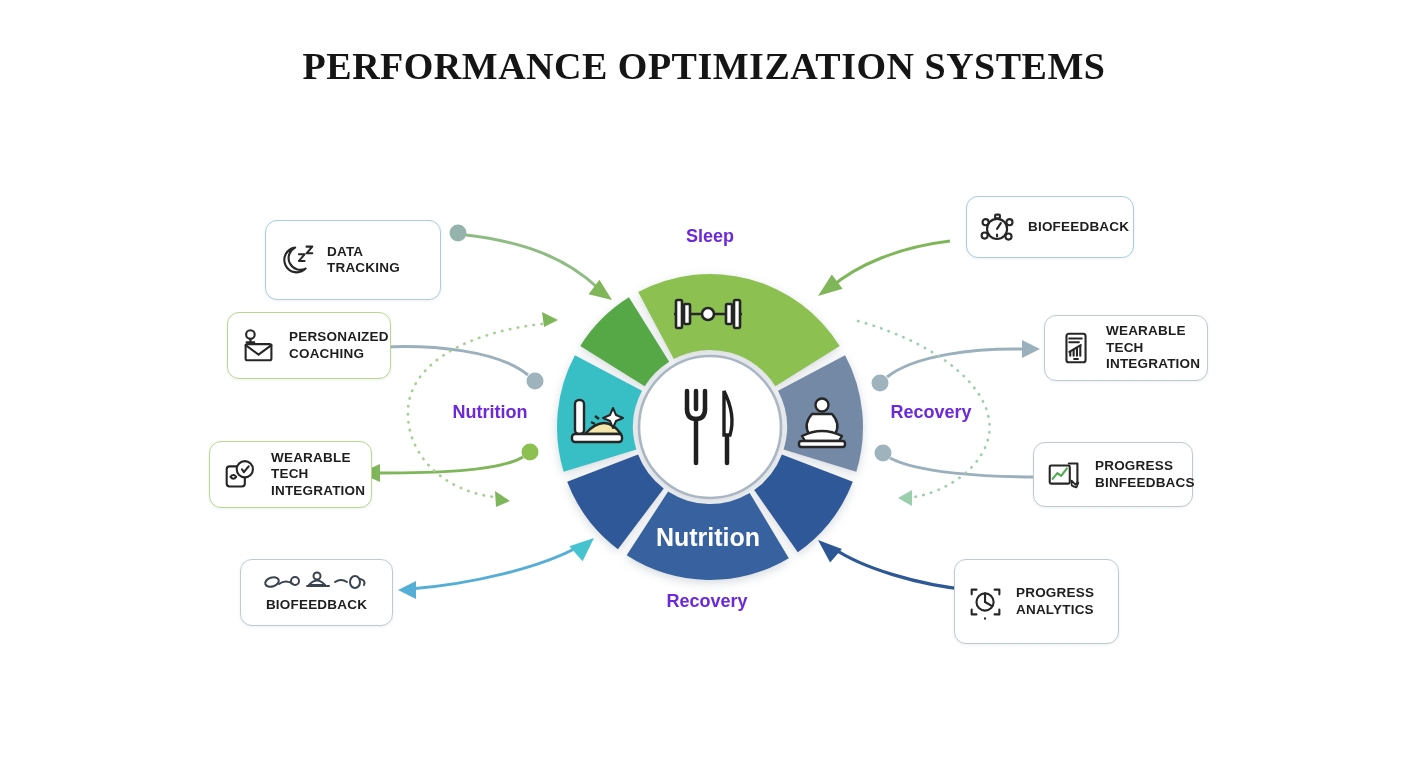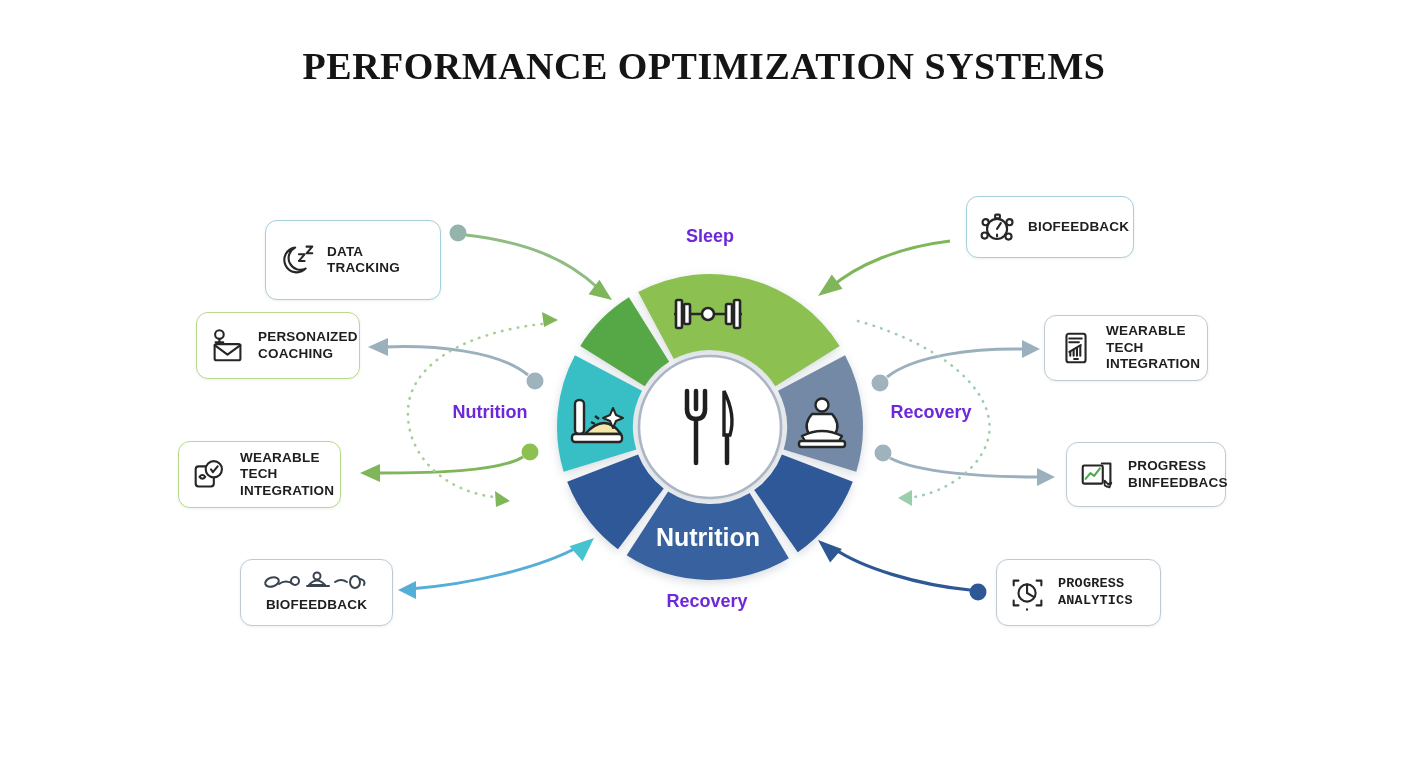--- a/index.html
+++ b/index.html
@@ -15,21 +15,21 @@
     position:absolute;background:#ffffff;border:1.6px solid #b9c4cc;
     border-radius:12px;display:flex;align-items:center;gap:9px;
     padding:6px 10px;box-sizing:border-box;box-shadow:0 1px 3px rgba(40,60,80,0.08);
   }
   .box.col{flex-direction:column;gap:2px;justify-content:center;}
   .box .label{
     font-size:13.5px;font-weight:700;color:#1e1e1e;line-height:1.22;
     letter-spacing:0.2px;
   }
   .b-blue{border-color:#a6cede;}
-  .b-green{border-color:#b7d98e;}
+  .b-green{border-color:#b7d98e;margin-left:31px;}
   .b-gray{border-color:#bfc9d2;}
   .seclabel{
     position:absolute;text-align:center;font-size:18px;font-weight:600;color:#6d28d9;
   }
   #donut-svg{position:absolute;left:540px;top:257px;filter:drop-shadow(0 3px 5px rgba(30,50,80,0.18));}
   #arrows-svg{position:absolute;left:0;top:0;pointer-events:none;}
   .icon svg{display:block;}
 </style>
 </head>
 <body>
@@ -214,33 +214,33 @@
       <line x1="19.5" y1="28" x2="19.5" y2="22"></line>
       <line x1="23" y1="28" x2="23" y2="20"></line>
       <line x1="26.5" y1="28" x2="26.5" y2="18"></line>
       <path d="M 15 24 L 27 17"></path>
       <line x1="20" y1="31.5" x2="24" y2="31.5"></line>
     </svg>
   </span>
   <span class="label">WEARABLE TECH INTEGRATION</span>
 </div>
 
-<div class="box b-gray" style="left:1066px;top:442px;width:160px;height:65px;">
+<div class="box b-gray" style="left:1033px;top:442px;width:160px;height:65px;">
   <span class="icon">
     <svg width="42" height="40" viewBox="0 0 44 40" fill="none" stroke="#262626" stroke-width="2.2" stroke-linejoin="round" stroke-linecap="round">
       <path d="M 26 8 h 9 v 20 l -4 4"></path>
       <rect x="6" y="10" width="21" height="19" rx="1.5" fill="#ffffff"></rect>
       <path d="M 9 24 l 5 -6 l 4 3 l 6 -8" stroke="#4faa4f"></path>
       <path d="M 29 26 l 4 4 l 3 -2 l -2 5 l -5 -2 Z" fill="#ffffff" stroke-width="1.8"></path>
     </svg>
   </span>
   <span class="label">PROGRESS BINFEEDBACS</span>
 </div>
 
-<div class="box b-gray" style="left:996px;top:559px;width:165px;height:67px;font-family:Liberation Mono, monospace;">
+<div class="box b-gray" style="left:954px;top:559px;width:165px;height:85px;">
   <span class="icon">
     <svg width="42" height="40" viewBox="0 0 44 40" fill="none" stroke="#262626" stroke-width="2.2" stroke-linejoin="round" stroke-linecap="round">
       <path d="M 7 12 v -5 h 5"></path>
       <path d="M 31 7 h 5 v 5"></path>
       <path d="M 36 28 v 5 h -5"></path>
       <path d="M 12 33 h -5 v -5"></path>
       <circle cx="21" cy="20" r="9" fill="#ffffff"></circle>
       <path d="M 21 20 V 11"></path>
       <path d="M 21 20 l 7 4"></path>
       <line x1="21" y1="37" x2="21" y2="37.5"></line>

